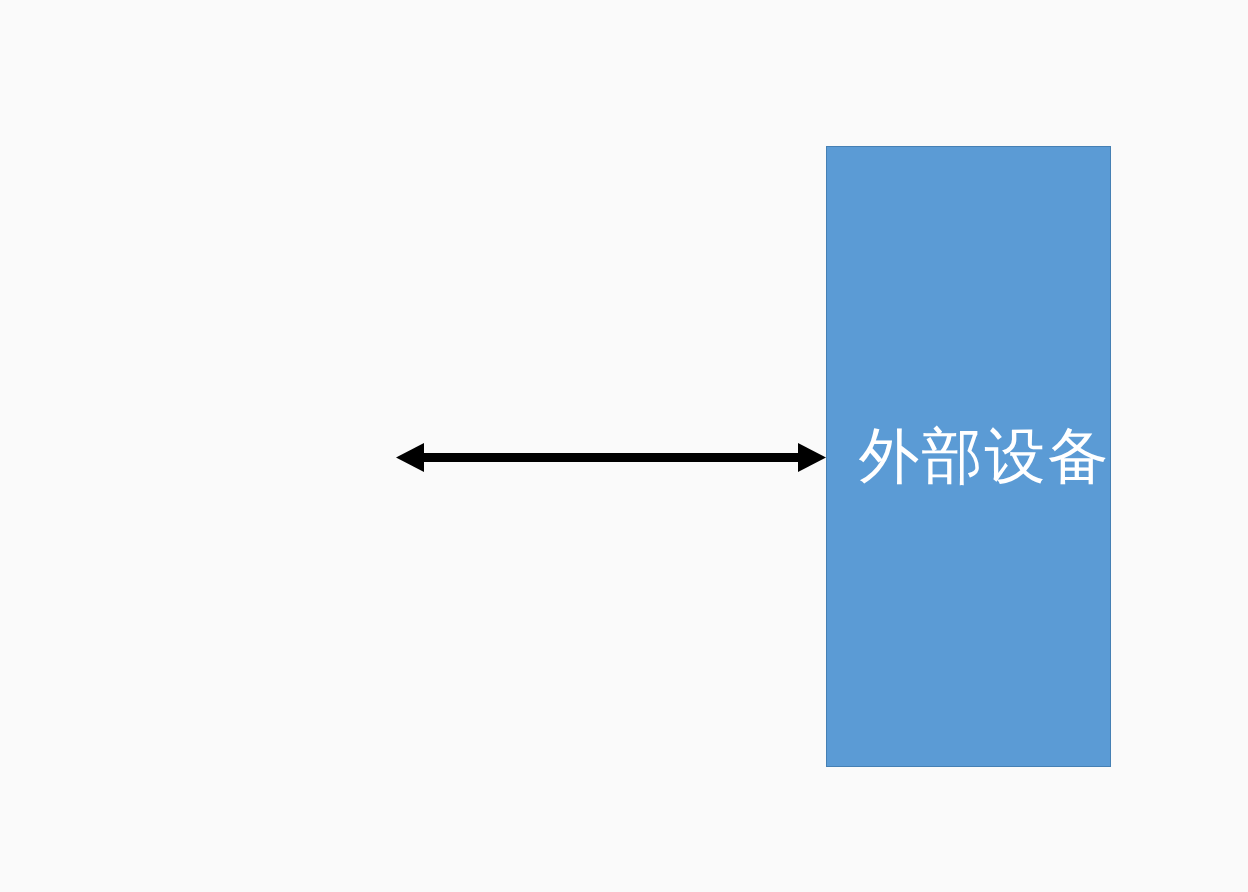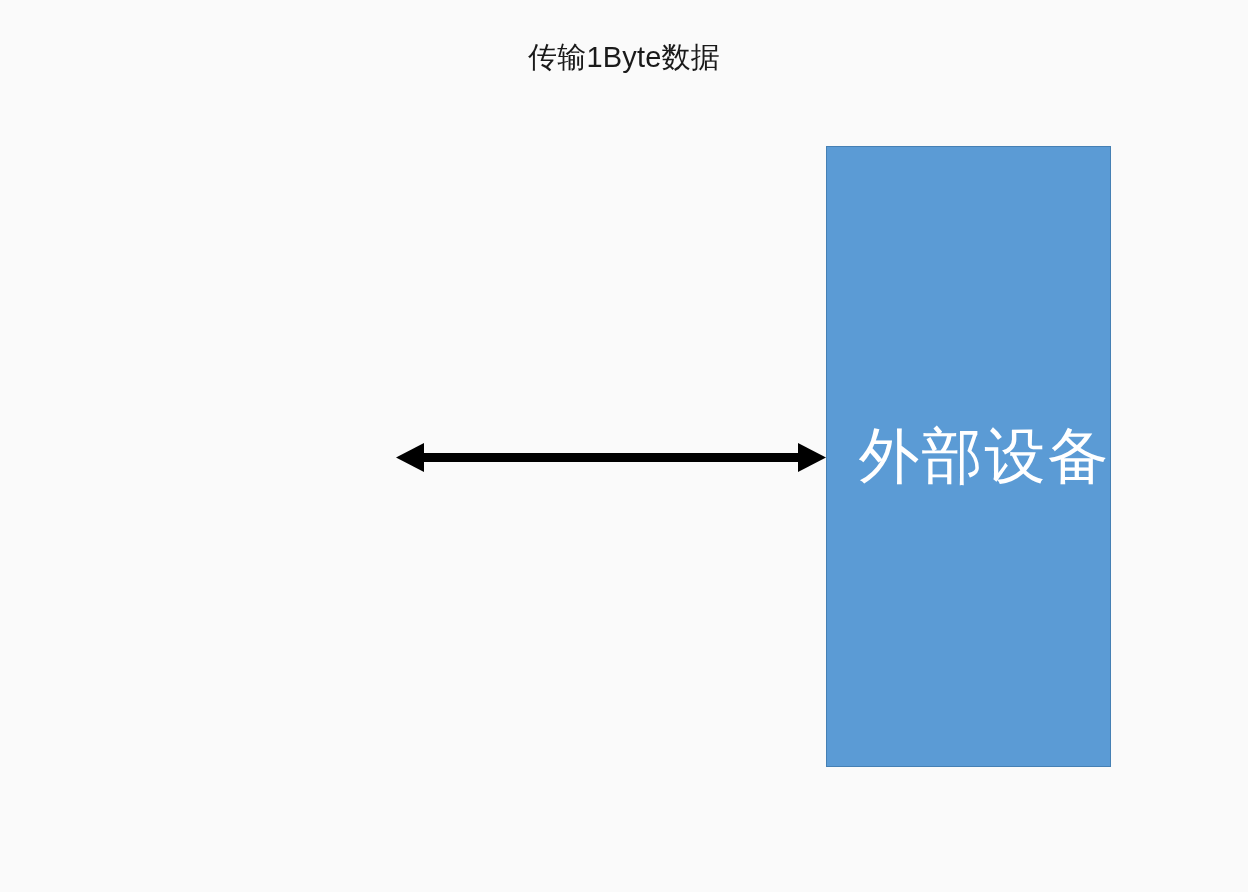--- a/index.html
+++ b/index.html
@@ -72,21 +72,20 @@
   }
   .connector-layer svg {
     display: block;
   }
 </style>
 </head>
 <body>
 
 <div id="canvas">
 
-  <div class="diagram-title">传输1Byte数据</div>
 
 
   <div class="node-box right">
     <span class="node-label">外部设备</span>
   </div>
 
   <div class="connector-layer">
     <svg width="1248" height="892" viewBox="0 0 1248 892">
       <line x1="420" y1="457.5" x2="800" y2="457.5" stroke="#000000" stroke-width="9"></line>
       <polygon points="396,457.5 424,443 424,472" fill="#000000"></polygon>

